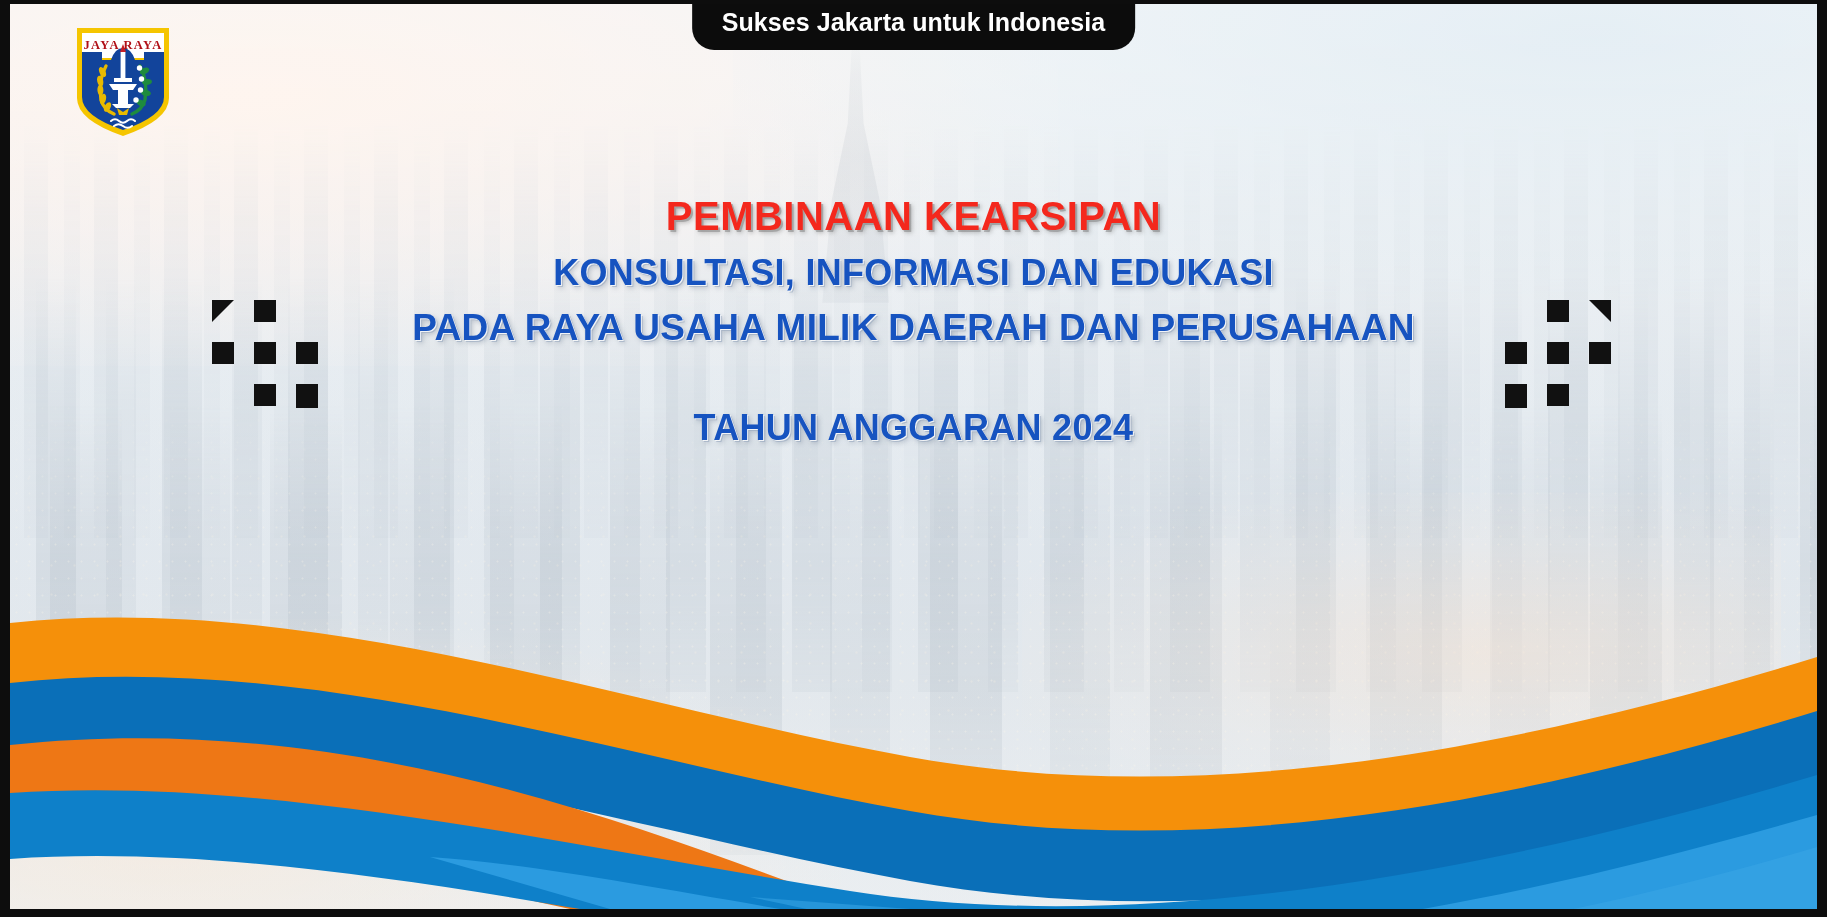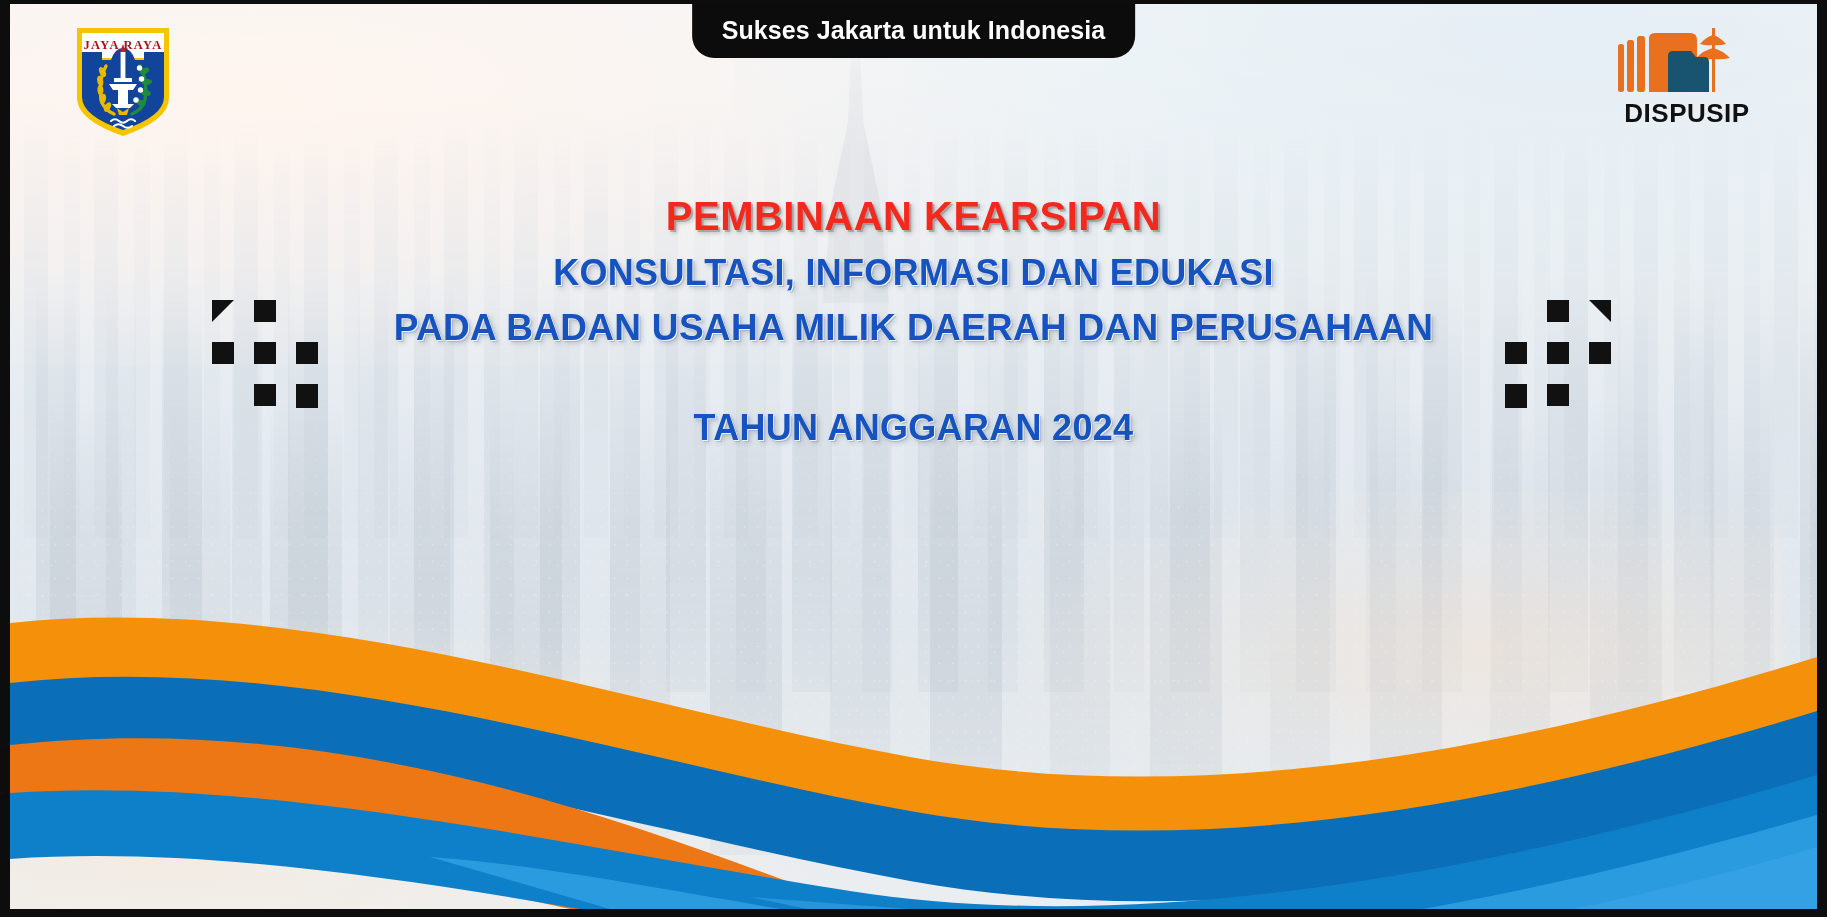--- a/index.html
+++ b/index.html
@@ -145,21 +145,21 @@
       rgba(248,250,252,.38) 100%);
   }
 
   
   #tagline-tab {
     position:absolute; left:50%; transform:translateX(-50%);
     top:0; z-index:40;
     background:#0c0c0c;
     color:#ffffff;
     font-size:25px; font-weight:700; letter-spacing:.1px;
-    padding:16px 30px 12px 30px;
+    padding:8px 30px 12px 30px;
     border-radius:0 0 22px 22px;
     white-space:nowrap;
     line-height:1.18;
   }
 
   
   #jakarta-emblem {
     position:absolute; left:71px; top:22px; z-index:35;
     width:104px; height:118px;
   }
@@ -283,39 +283,20 @@
 
       <g stroke="#FFFFFF" stroke-width="2.1" fill="none" stroke-linecap="round">
         <path d="M40 99 q4 -3.5 8 0 q4 3.5 8 0 q4 -3.5 8 0"></path>
         <path d="M43 104 q4.5 -3.5 9 0 q4.5 3.5 9 0"></path>
       </g>
 
       <text x="52" y="27" text-anchor="middle" font-family="'Liberation Serif', serif" font-size="12.5" font-weight="700" letter-spacing="1.3" fill="#B01018">JAYA  RAYA</text>
     </svg>
   </div>
 
-  <div id="dispusip-logo">
-    <svg id="dispusip-mark" viewBox="0 0 150 76" aria-hidden="true">
-      <g fill="#E8701E">
-
-        <rect x="6" y="22" width="6" height="48" rx="2.5"></rect>
-        <rect x="15" y="18" width="7" height="52" rx="2.5"></rect>
-        <rect x="25" y="14" width="8" height="56" rx="2.5"></rect>
-
-        <path d="M37 16 q0 -5 7 -5 h34 q7 0 7 7 v52 H37 Z"></path>
-
-        <path d="M100 6 l3 0 l0 64 l-3 0 Z"></path>
-        <path d="M88 22 q6 -7 13 -9 q7 2 13 9 q-6 2 -13 1 q-7 1 -13 -1 Z"></path>
-        <path d="M84 36 q8 -8 17 -10 q9 2 17 10 q-8 2 -17 1 q-9 1 -17 -1 Z"></path>
-      </g>
-
-      <path d="M56 34 q0 -5 5 -5 h18 l5 6 h8 q5 0 5 5 v30 H56 Z" fill="#18536F"></path>
-    </svg>
-    <div id="dispusip-word">DISPUSIP</div>
-  </div>
 
   <div class="dot-grid" id="dot-grid-left">
     <svg viewBox="0 0 108 108" width="108" height="108" aria-hidden="true">
       <g fill="#111111">
         <path d="M0 0 H22 L0 22 Z"></path>
         <rect x="42" y="0" width="22" height="22"></rect>
         <rect x="0" y="42" width="22" height="22"></rect>
         <rect x="42" y="42" width="22" height="22"></rect>
         <rect x="84" y="42" width="22" height="22"></rect>
         <rect x="42" y="84" width="22" height="22"></rect>
@@ -334,21 +315,21 @@
         <rect x="84" y="42" width="22" height="22"></rect>
         <rect x="0" y="84" width="22" height="30"></rect>
         <rect x="42" y="84" width="22" height="22"></rect>
       </g>
     </svg>
   </div>
 
   <div id="title-block">
     <div id="title-main">PEMBINAAN KEARSIPAN</div>
     <div class="title-sub" id="title-sub-1">KONSULTASI, INFORMASI DAN EDUKASI</div>
-    <div class="title-sub" id="title-sub-2">PADA BADAN USAHA MILIK DAERAH DAN PERUSAHAAN</div>
+    <div class="title-sub" id="title-sub-2">PADA RAYA USAHA MILIK DAERAH DAN PERUSAHAAN</div>
     <div class="title-sub" id="title-sub-4">TAHUN ANGGARAN 2024</div>
   </div>
 
   <div id="waves">
     <svg viewBox="0 0 1807 330" preserveAspectRatio="none" aria-hidden="true">
 
       <path d="M0 44
                C 300 12, 620 128, 900 178
                C 1180 228, 1480 178, 1807 78
                L1807 140

